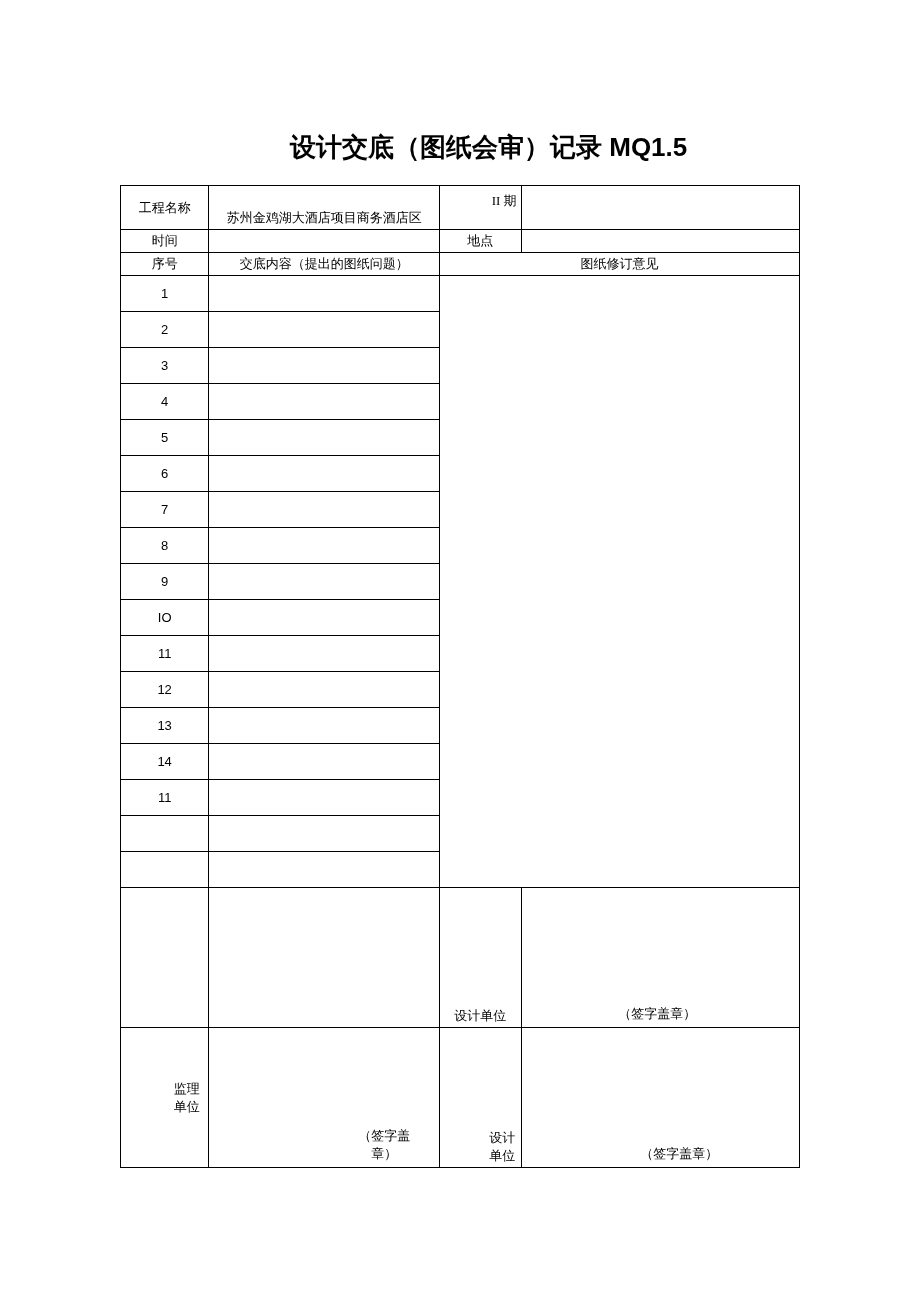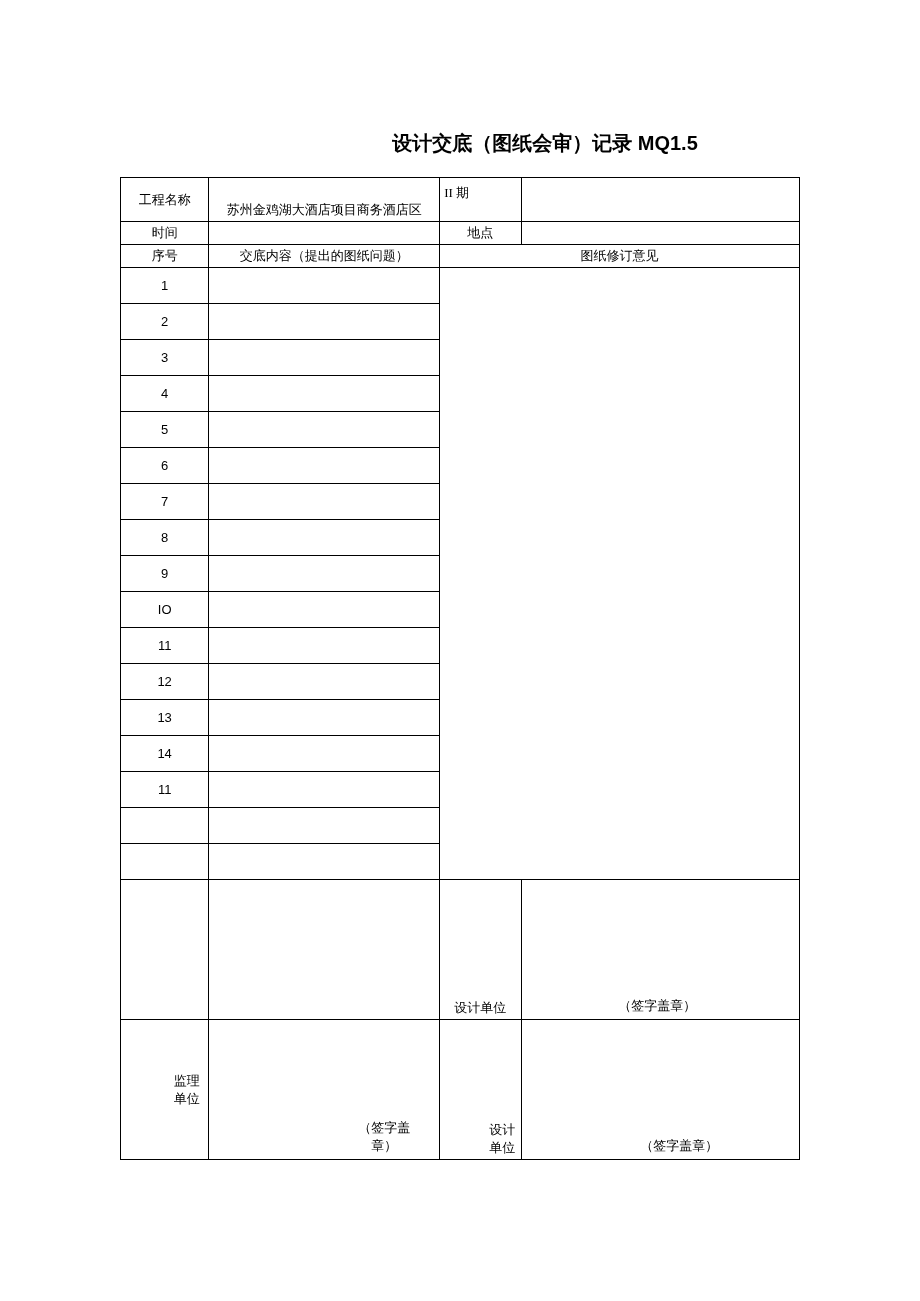--- a/index.html
+++ b/index.html
@@ -7,23 +7,23 @@
       padding: 0;
       box-sizing: border-box;
     }
     body {
       font-family: "SimSun", "宋体", serif;
       background: #ffffff;
       width: 920px;
       padding: 130px 120px 130px 120px;
     }
     .title {
-      text-align: center;
+      text-align: left;
       font-weight: bold;
-      font-size: 20px;
+      font-size: 26px;
       margin-bottom: 20px;
       font-family: "SimHei", "黑体", sans-serif;
       padding-left: 170px;
     }
     table {
       border-collapse: collapse;
       width: 100%;
       table-layout: fixed;
     }
     td {
@@ -75,21 +75,21 @@
   <colgroup>
     <col style="width: 13%">
     <col style="width: 34%">
     <col style="width: 12%">
     <col style="width: 41%">
   </colgroup>
   <tbody>
     <tr class="header-row">
       <td>工程名称</td>
       <td class="align-bottom">苏州金鸡湖大酒店项目商务酒店区</td>
-      <td style="text-align:left; vertical-align:top; padding-top:6px;">II 期</td>
+      <td style="text-align:right; vertical-align:top; padding-top:6px;">II 期</td>
       <td></td>
     </tr>
     <tr class="small-row">
       <td>时间</td>
       <td></td>
       <td>地点</td>
       <td></td>
     </tr>
     <tr class="small-row">
       <td>序号</td>

